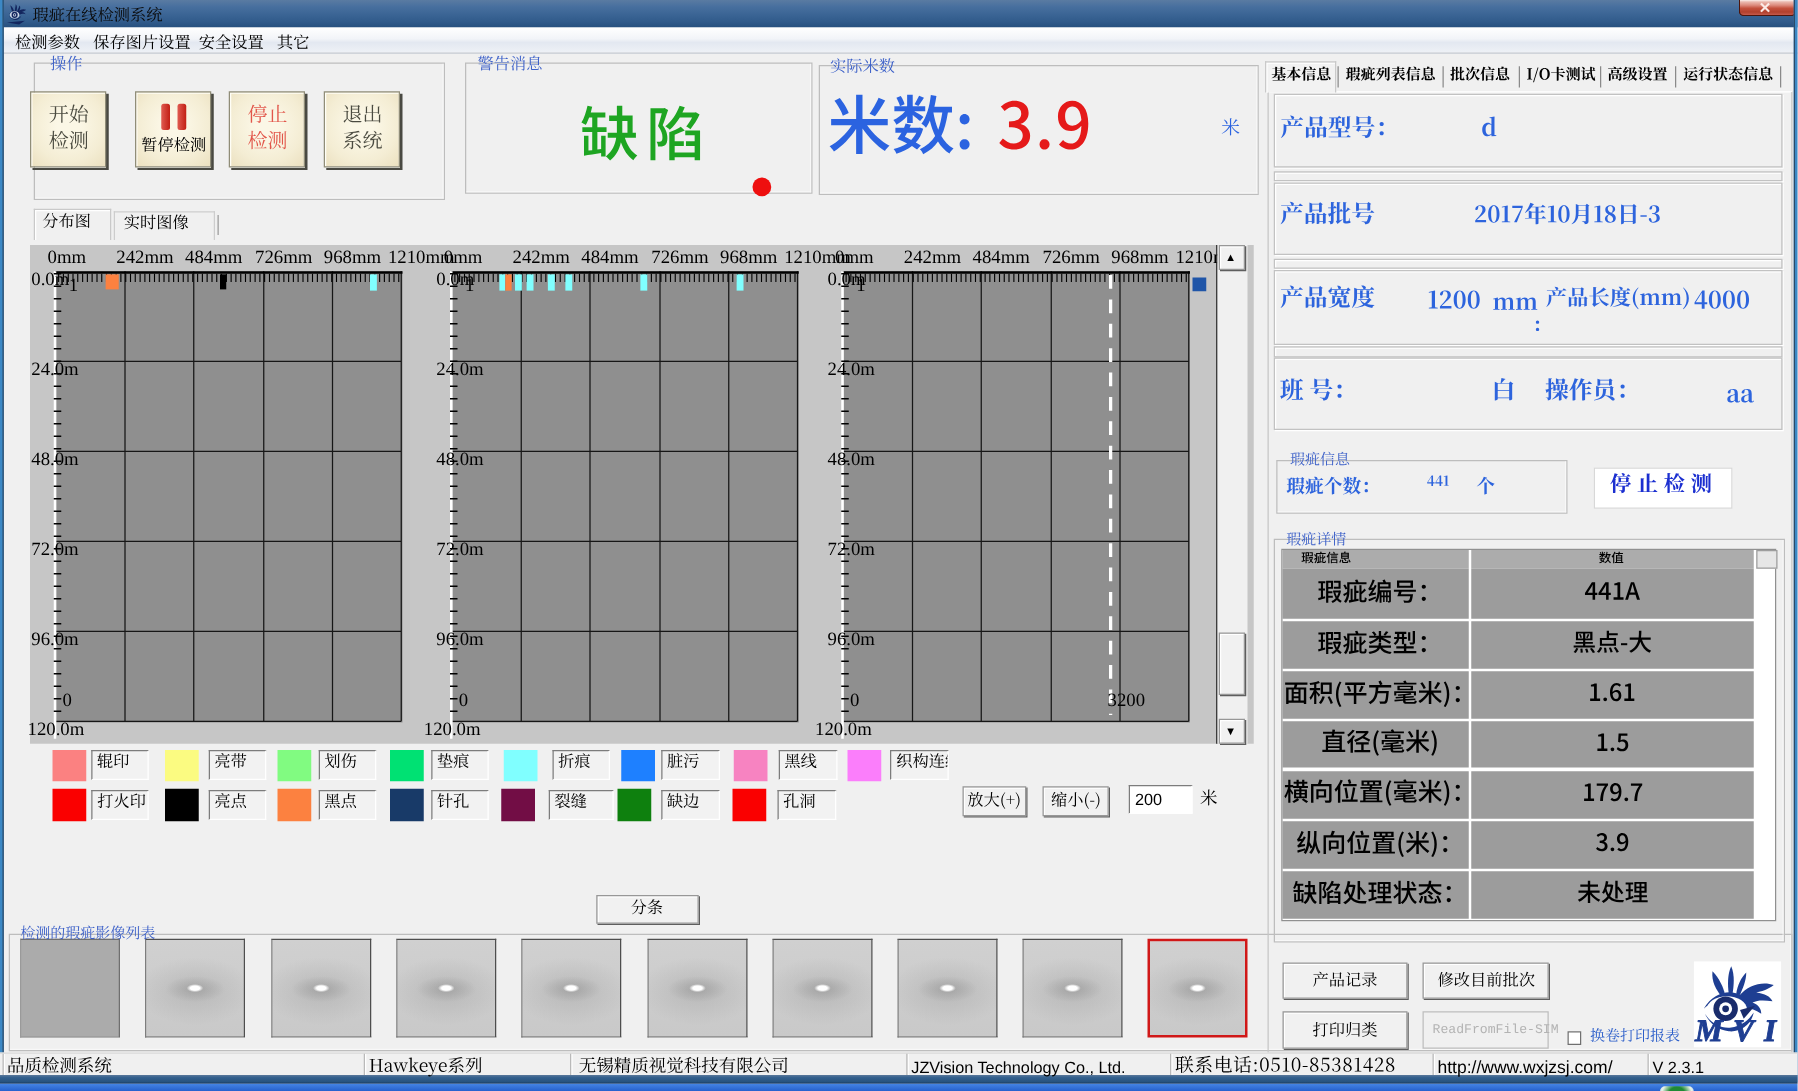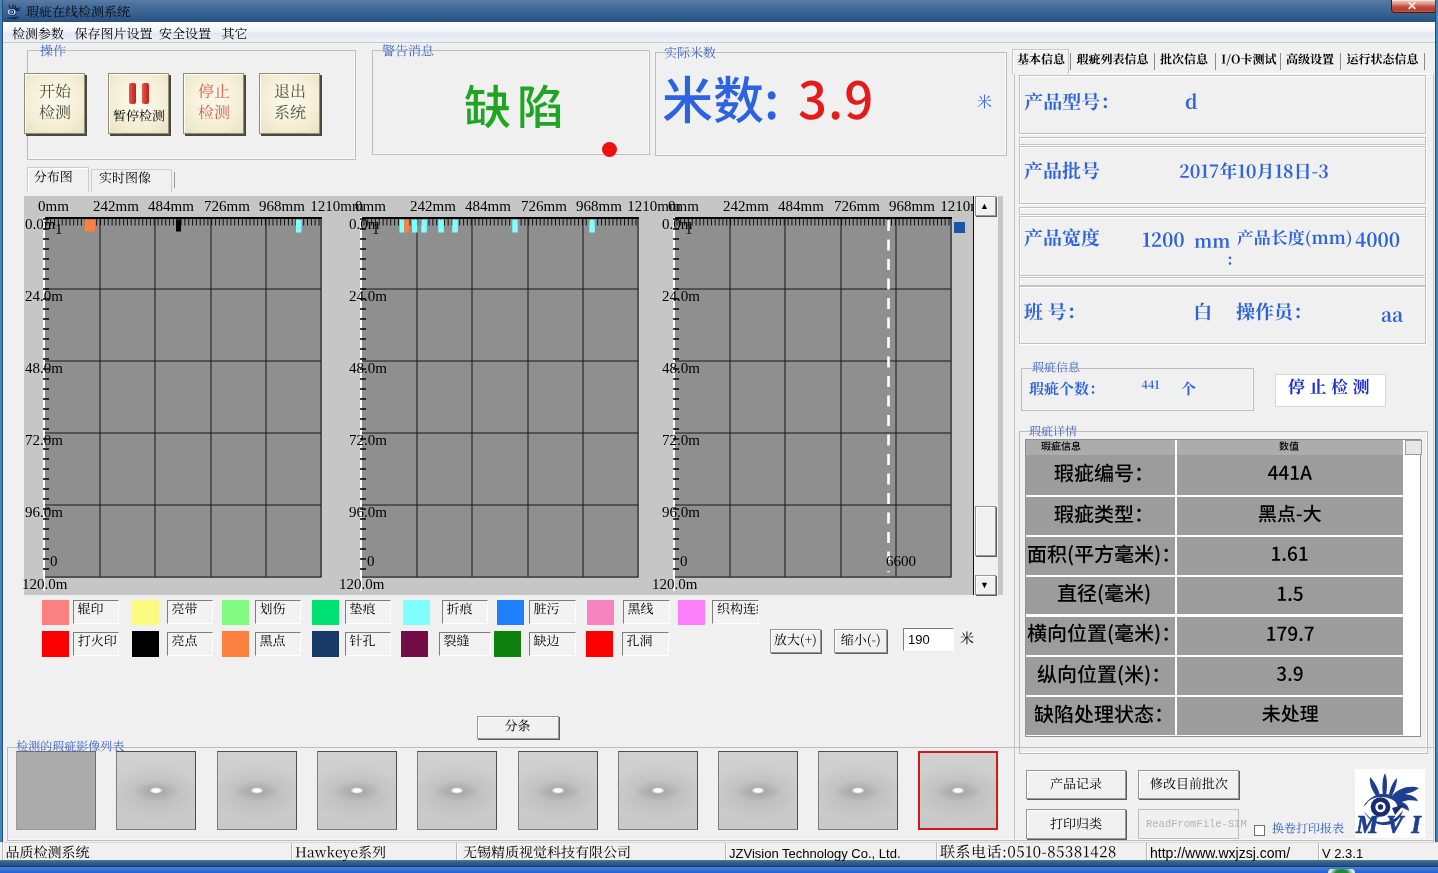--- a/index.html
+++ b/index.html
@@ -367,21 +367,21 @@
 <div class="sunk" style="left:345.0px;top:631.5px;width:46px;height:24px;overflow:hidden"></div>
 <div class="sw" style="left:400.8px;top:631px;background:#720d45;height:26px"></div>
 <div class="sunk" style="left:438.8px;top:631.5px;width:52px;height:24px;overflow:hidden"></div>
 <div class="sw" style="left:494.4px;top:631px;background:#0e800e;height:26px"></div>
 <div class="sunk" style="left:529.0px;top:631.5px;width:47px;height:24px;overflow:hidden"></div>
 <div class="sw" style="left:585.8px;top:631px;background:#fa0000;height:26px"></div>
 <div class="sunk" style="left:621.9px;top:631.5px;width:47px;height:24px;overflow:hidden"></div>
 <div class="btn" style="left:770px;top:629px;width:51px;height:24px"></div>
 <div class="btn" style="left:834px;top:629px;width:53px;height:24px"></div>
 <div class="sunk" style="left:902.5px;top:628px;width:51px;height:23px;background:#fff"></div>
-<div class="ht" style="left:908px;top:633px;font-size:13px">190</div>
+<div class="ht" style="left:908px;top:633px;font-size:13px">200</div>
 <div class="btn" style="left:476.5px;top:716px;width:82px;height:23px"></div>
 <div class="gb" style="left:7px;top:747px;width:1427px;height:94px"></div>
 <div class="ab" style="left:16px;top:751px;width:80px;height:79px;background:#ababab;border:1px solid #6f6f6f;border-left-color:#9a9a9a;border-bottom-color:#9a9a9a"></div>
 <div class="th" style="left:116.3px;top:751px"></div>
 <div class="th" style="left:216.6px;top:751px"></div>
 <div class="th" style="left:316.9px;top:751px"></div>
 <div class="th" style="left:417.2px;top:751px"></div>
 <div class="th" style="left:517.5px;top:751px"></div>
 <div class="th" style="left:617.8px;top:751px"></div>
 <div class="th" style="left:718.1px;top:751px"></div>
@@ -504,21 +504,21 @@
 <div class="hs" style="left:912px;top:199px;font-size:15px;width:60px;text-align:center;margin-left:-30px">968mm</div>
 <div class="hs" style="left:967px;top:199px;font-size:15px;width:60px;text-align:center;margin-left:-30px">1210mm</div>
 <div class="hs" style="left:662px;top:217px;font-size:15px">0.0m</div>
 <div class="hs" style="left:662px;top:289px;font-size:15px">24.0m</div>
 <div class="hs" style="left:662px;top:361px;font-size:15px">48.0m</div>
 <div class="hs" style="left:662px;top:433px;font-size:15px">72.0m</div>
 <div class="hs" style="left:662px;top:505px;font-size:15px">96.0m</div>
 <div class="hs" style="left:652px;top:577px;font-size:15px">120.0m</div>
 <div class="hs" style="left:685px;top:222px;font-size:15px">1</div>
 <div class="hs" style="left:680px;top:554px;font-size:15px">0</div>
-<div class="hs" style="left:886px;top:554px;font-size:15px">6600</div>
+<div class="hs" style="left:886px;top:554px;font-size:15px">3200</div>
 <svg class="t" style="left:26.0px;top:4.6px;width:104.0px;height:13px" viewBox="0 0 2000 250" fill="#0b0b0b">
     <use href="#g0" x="0"></use>
     <use href="#g1" x="250"></use>
     <use href="#g2" x="500"></use>
     <use href="#g3" x="750"></use>
     <use href="#g4" x="1000"></use>
     <use href="#g5" x="1250"></use>
     <use href="#g6" x="1500"></use>
     <use href="#g7" x="1750"></use>
   </svg>

